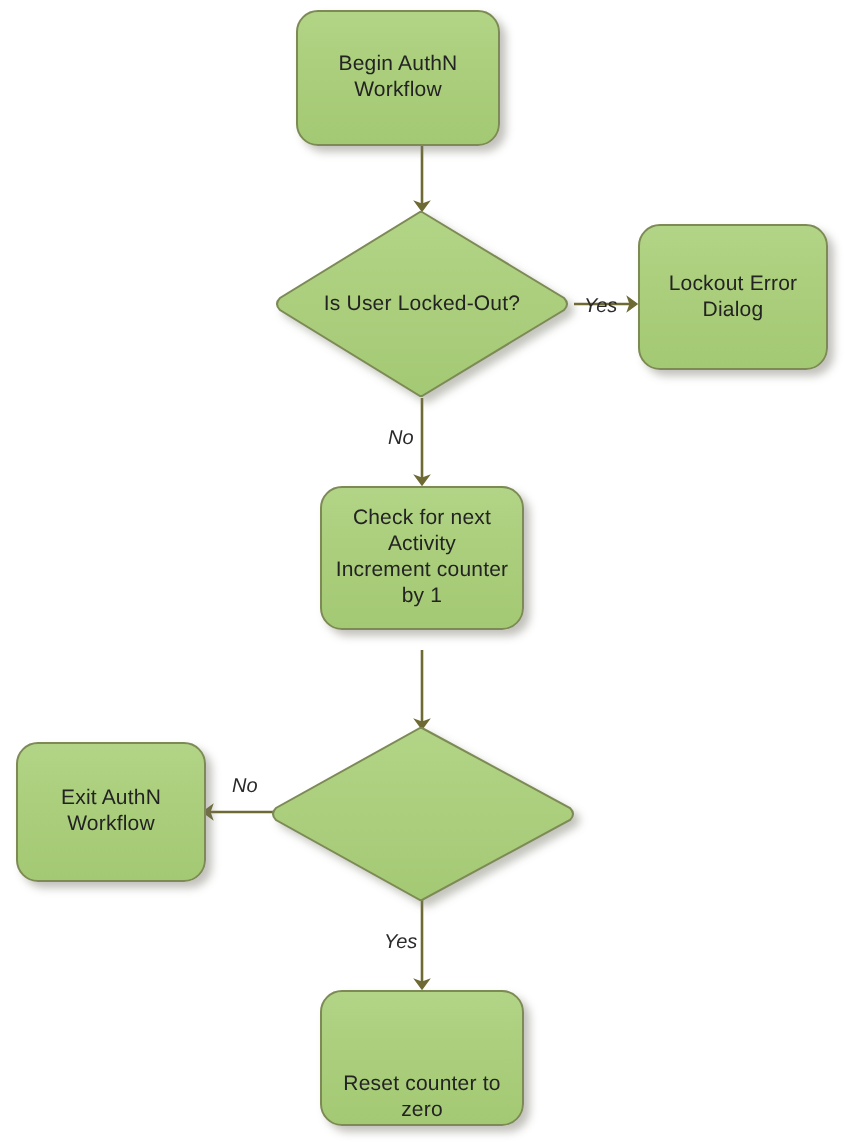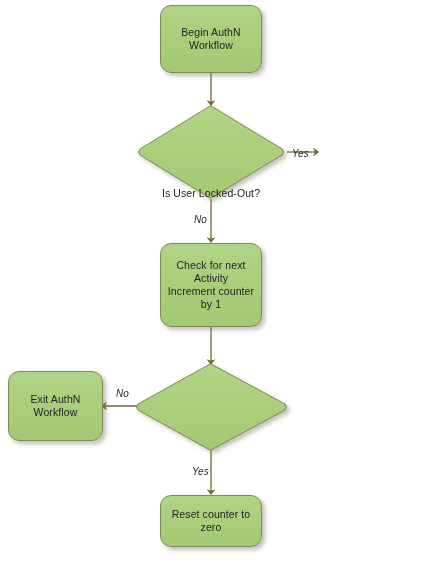--- a/index.html
+++ b/index.html
@@ -46,21 +46,20 @@
     font-size: 10.5px;
     line-height: 13px;
     letter-spacing: 0.1px;
     color: #232323;
     padding: 0 6px;
     white-space: pre-line;
   }
 
   .diamond {
     background: transparent;
-    align-items: flex-end;
   }
   .diamond svg {
     position: absolute;
     left: 0;
     top: 0;
     width: 100%;
     height: 100%;
     overflow: visible;
   }
   .diamond .label {
@@ -120,43 +119,47 @@
 
     <path d="M211,199 L211,240" stroke="#6e6a33" stroke-width="1.3" fill="none" marker-end="url(#arrow-down)"></path>
 
     <path d="M211,325 L211,362" stroke="#6e6a33" stroke-width="1.3" fill="none" marker-end="url(#arrow-down)"></path>
 
     <path d="M148,406 L104,406" stroke="#6e6a33" stroke-width="1.3" fill="none" marker-end="url(#arrow-left)"></path>
 
     <path d="M211,450 L211,492" stroke="#6e6a33" stroke-width="1.3" fill="none" marker-end="url(#arrow-down)"></path>
   </svg>
 
-  <div class="node box" id="n-begin" style="left:160px; top:5px; width:102px; height:68px;">
+  <div class="node box" id="n-begin" style="left:148px; top:5px; width:102px; height:68px;">
     <span class="label">Begin AuthN
 Workflow</span>
   </div>
 
   <div class="node diamond" id="n-lockedout" style="left:136px; top:104px; width:150px; height:96px;">
     <svg viewBox="0 0 150 96" preserveAspectRatio="none">
       <defs>
         <linearGradient id="dg1" x1="0" y1="0" x2="0" y2="1">
           <stop offset="0%" stop-color="#b2d486"></stop>
           <stop offset="100%" stop-color="#a4c974"></stop>
         </linearGradient>
         <filter id="dshadow1" x="-25%" y="-25%" width="165%" height="165%">
           <feDropShadow dx="3" dy="3" stdDeviation="2" flood-color="#787a6a" flood-opacity="0.45"></feDropShadow>
         </filter>
       </defs>
       <path d="M75,2 L146,45 Q149,48 146,51 L75,94 Q75,94 74,94 L4,51 Q1,48 4,45 L74,2 Z" fill="url(#dg1)" stroke="#7d8a55" stroke-width="1" filter="url(#dshadow1)"></path>
     </svg>
     <span class="label">Is User Locked-Out?</span>
   </div>
 
+  <div class="node box" id="n-lockout-error" style="left:319px; top:112px; width:95px; height:73px;">
+    <span class="label">Lockout Error
+Dialog</span>
+  </div>
 
-  <div class="node box" id="n-check" style="left:160px; top:243px; width:102px; height:84px;">
+  <div class="node box" id="n-check" style="left:160px; top:243px; width:102px; height:72px;">
     <span class="label">Check for next
 Activity
 Increment counter
 by 1</span>
   </div>
 
   <div class="node diamond" id="n-authcomplete" style="left:134px; top:362px; width:155px; height:90px;">
     <svg viewBox="0 0 155 90" preserveAspectRatio="none">
       <defs>
         <linearGradient id="dg2" x1="0" y1="0" x2="0" y2="1">
@@ -169,21 +172,21 @@
       </defs>
       <path d="M77,2 L151,42 Q154,45 151,48 L77,88 Q77,88 76,88 L4,48 Q1,45 4,42 L76,2 Z" fill="url(#dg2)" stroke="#7d8a55" stroke-width="1" filter="url(#dshadow2)"></path>
     </svg>
   </div>
 
   <div class="node box" id="n-exit" style="left:8px; top:371px; width:95px; height:70px;">
     <span class="label">Exit AuthN
 Workflow</span>
   </div>
 
-  <div class="node box" id="n-reset" style="left:160px; top:495px; width:102px; height:52px;">
+  <div class="node box" id="n-reset" style="left:160px; top:495px; width:102px; height:68px;align-items:flex-end;">
     <span class="label">Reset counter to
 zero</span>
   </div>
 
   <span class="edge-label" style="left:292px; top:148px;">Yes</span>
 
   <span class="edge-label" style="left:194px; top:214px;">No</span>
 
   <span class="edge-label" style="left:116px; top:388px;">No</span>
 

